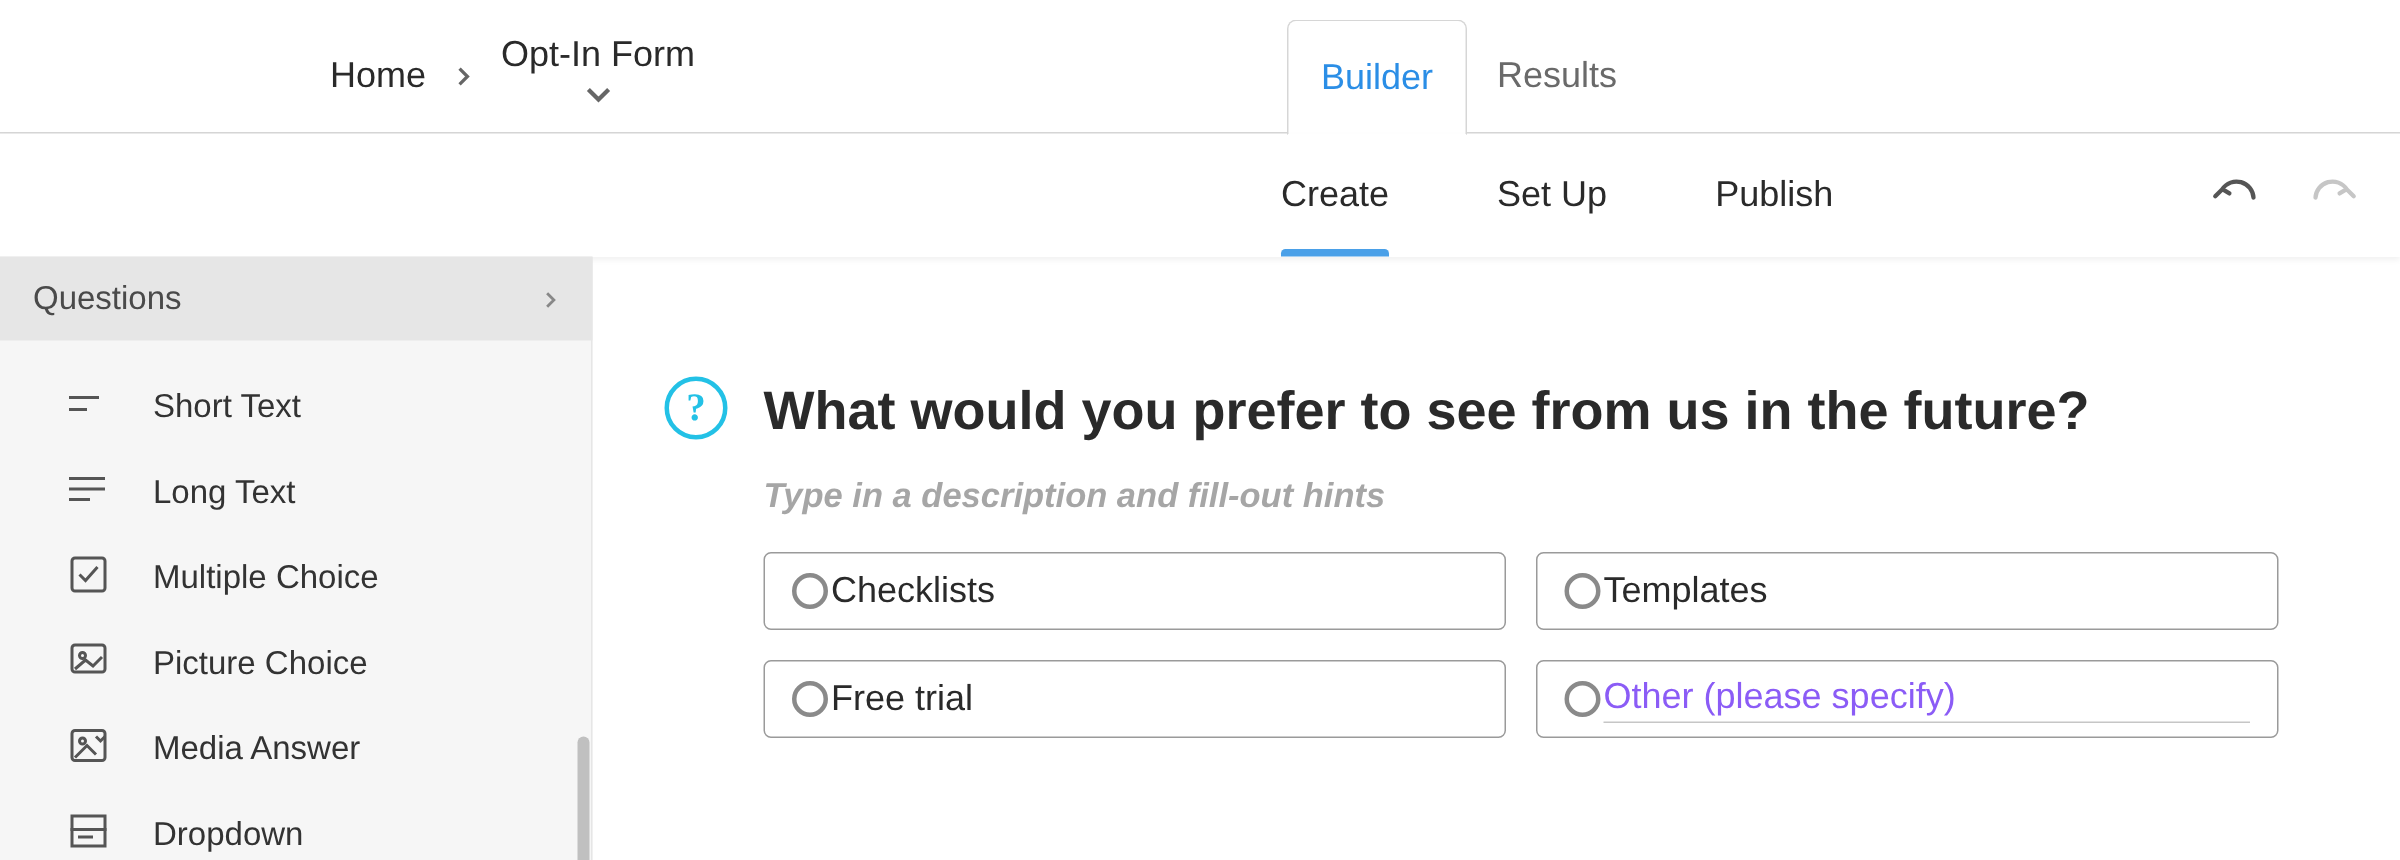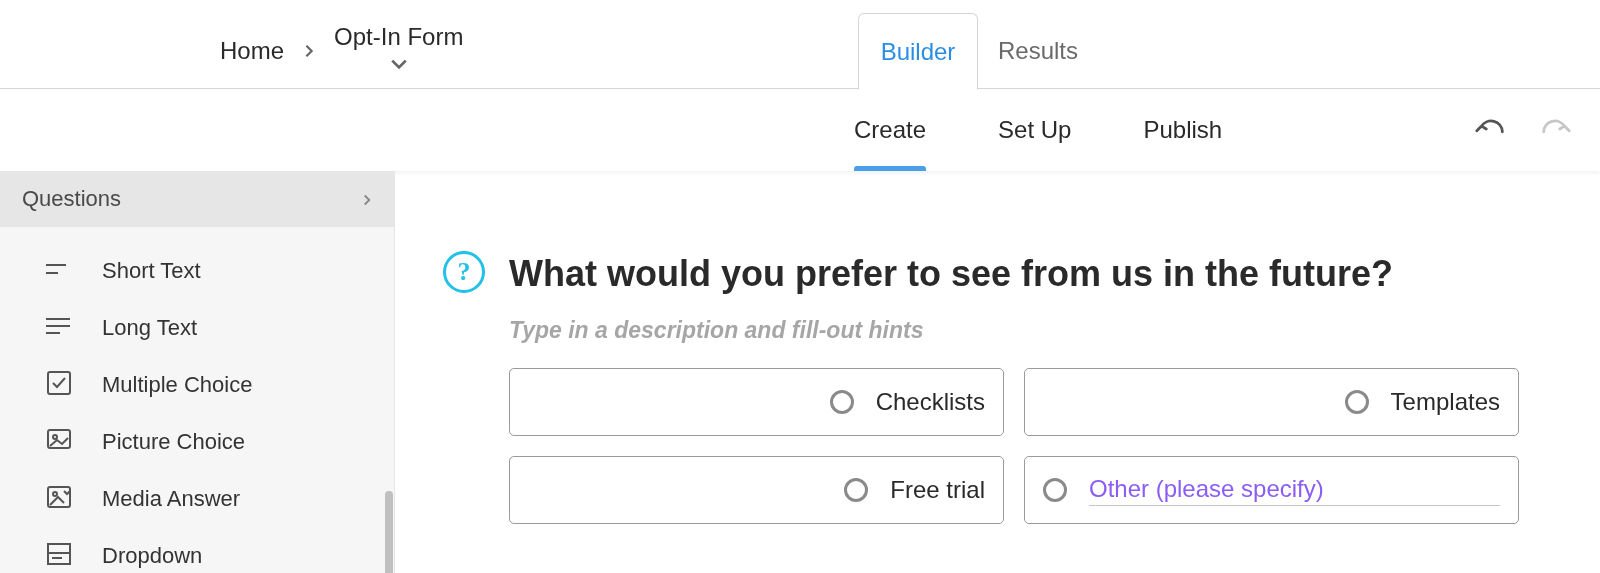--- a/index.html
+++ b/index.html
@@ -164,26 +164,25 @@
   .q-desc{font-size:23px;font-style:italic;color:#a6a6a6;margin-bottom:24px;font-weight:bold;}
 
   .options{
     display:grid;
     grid-template-columns:495px 495px;
     gap:20px;
   }
   .option{
     border:1px solid #9a9a9a;
     border-radius:5px;
-    height:68px;
+    height:52px;
     display:flex;align-items:center;
     padding:0 18px;
-    gap:22px;
+    gap:2px;
     font-size:24px;
-    justify-content:flex-end;
   }
   .option .radio{
     width:24px;height:24px;border:3px solid #8a8a8a;border-radius:50%;
     flex-shrink:0;
   }
   .option.other{color:#8b5cf6;}
   .option.other .label{border-bottom:1px solid #c6c6c6;flex:1;padding-bottom:2px;}
 </style>
 </head>
 <body>

